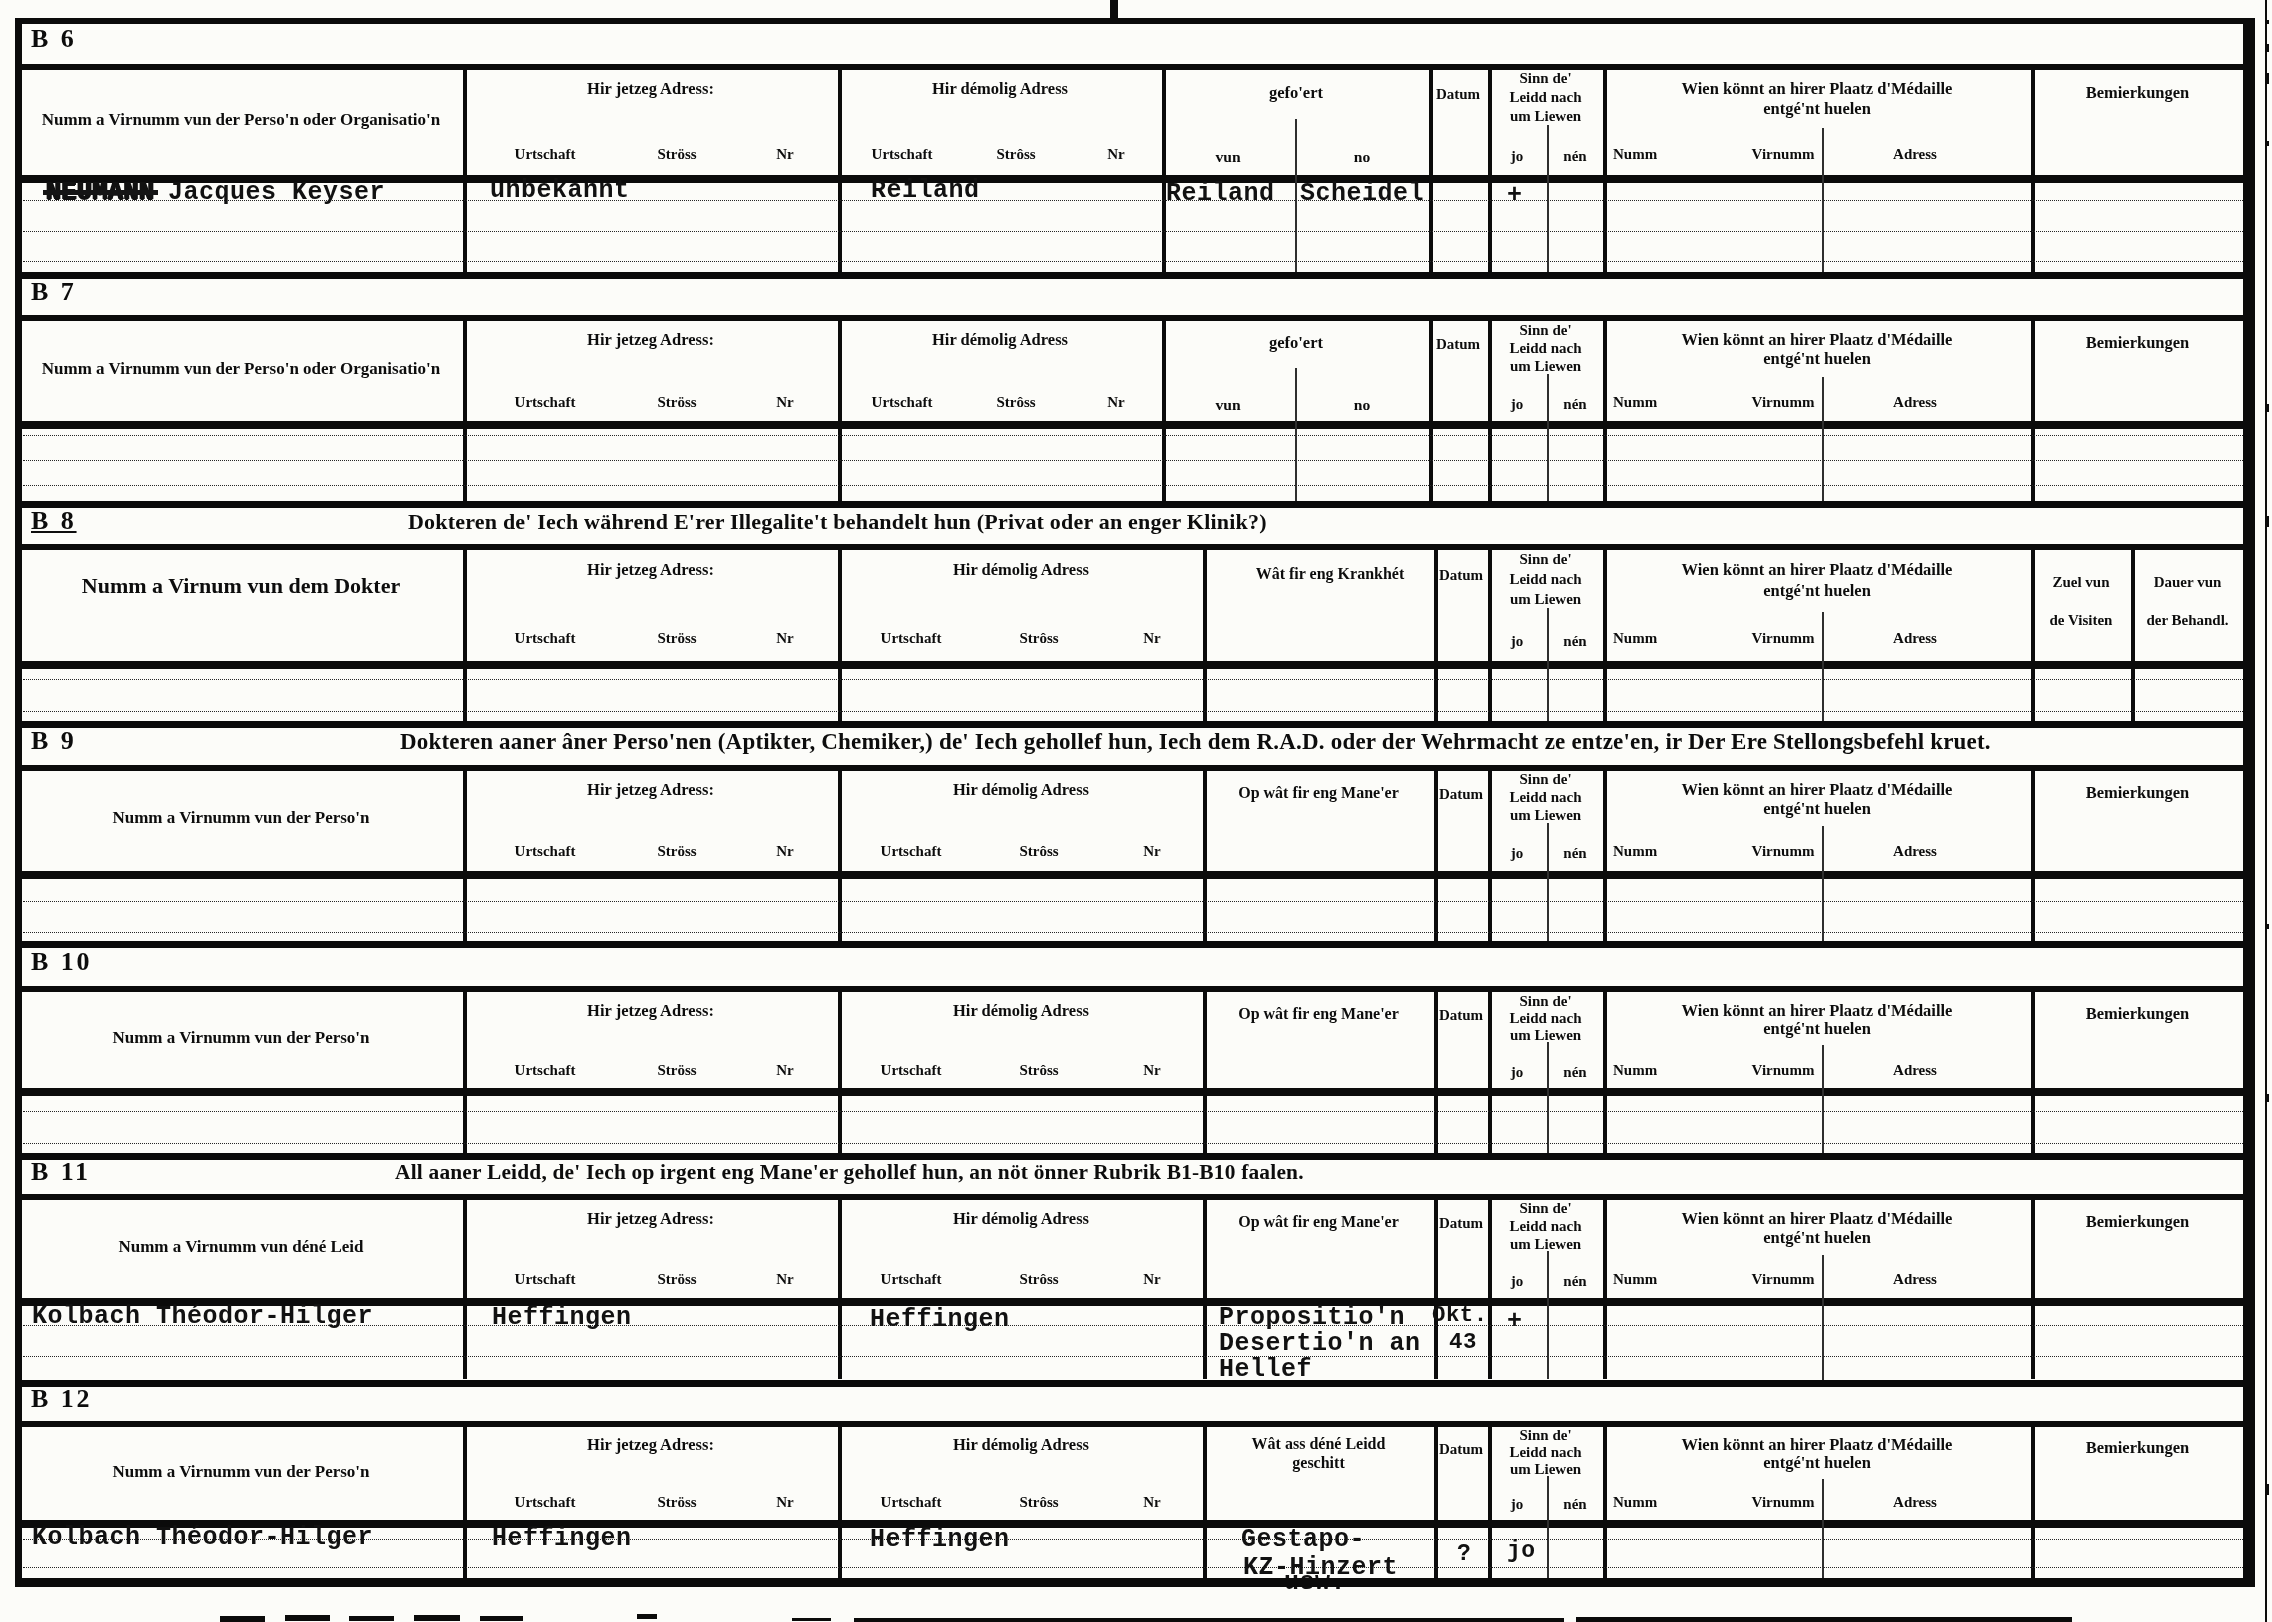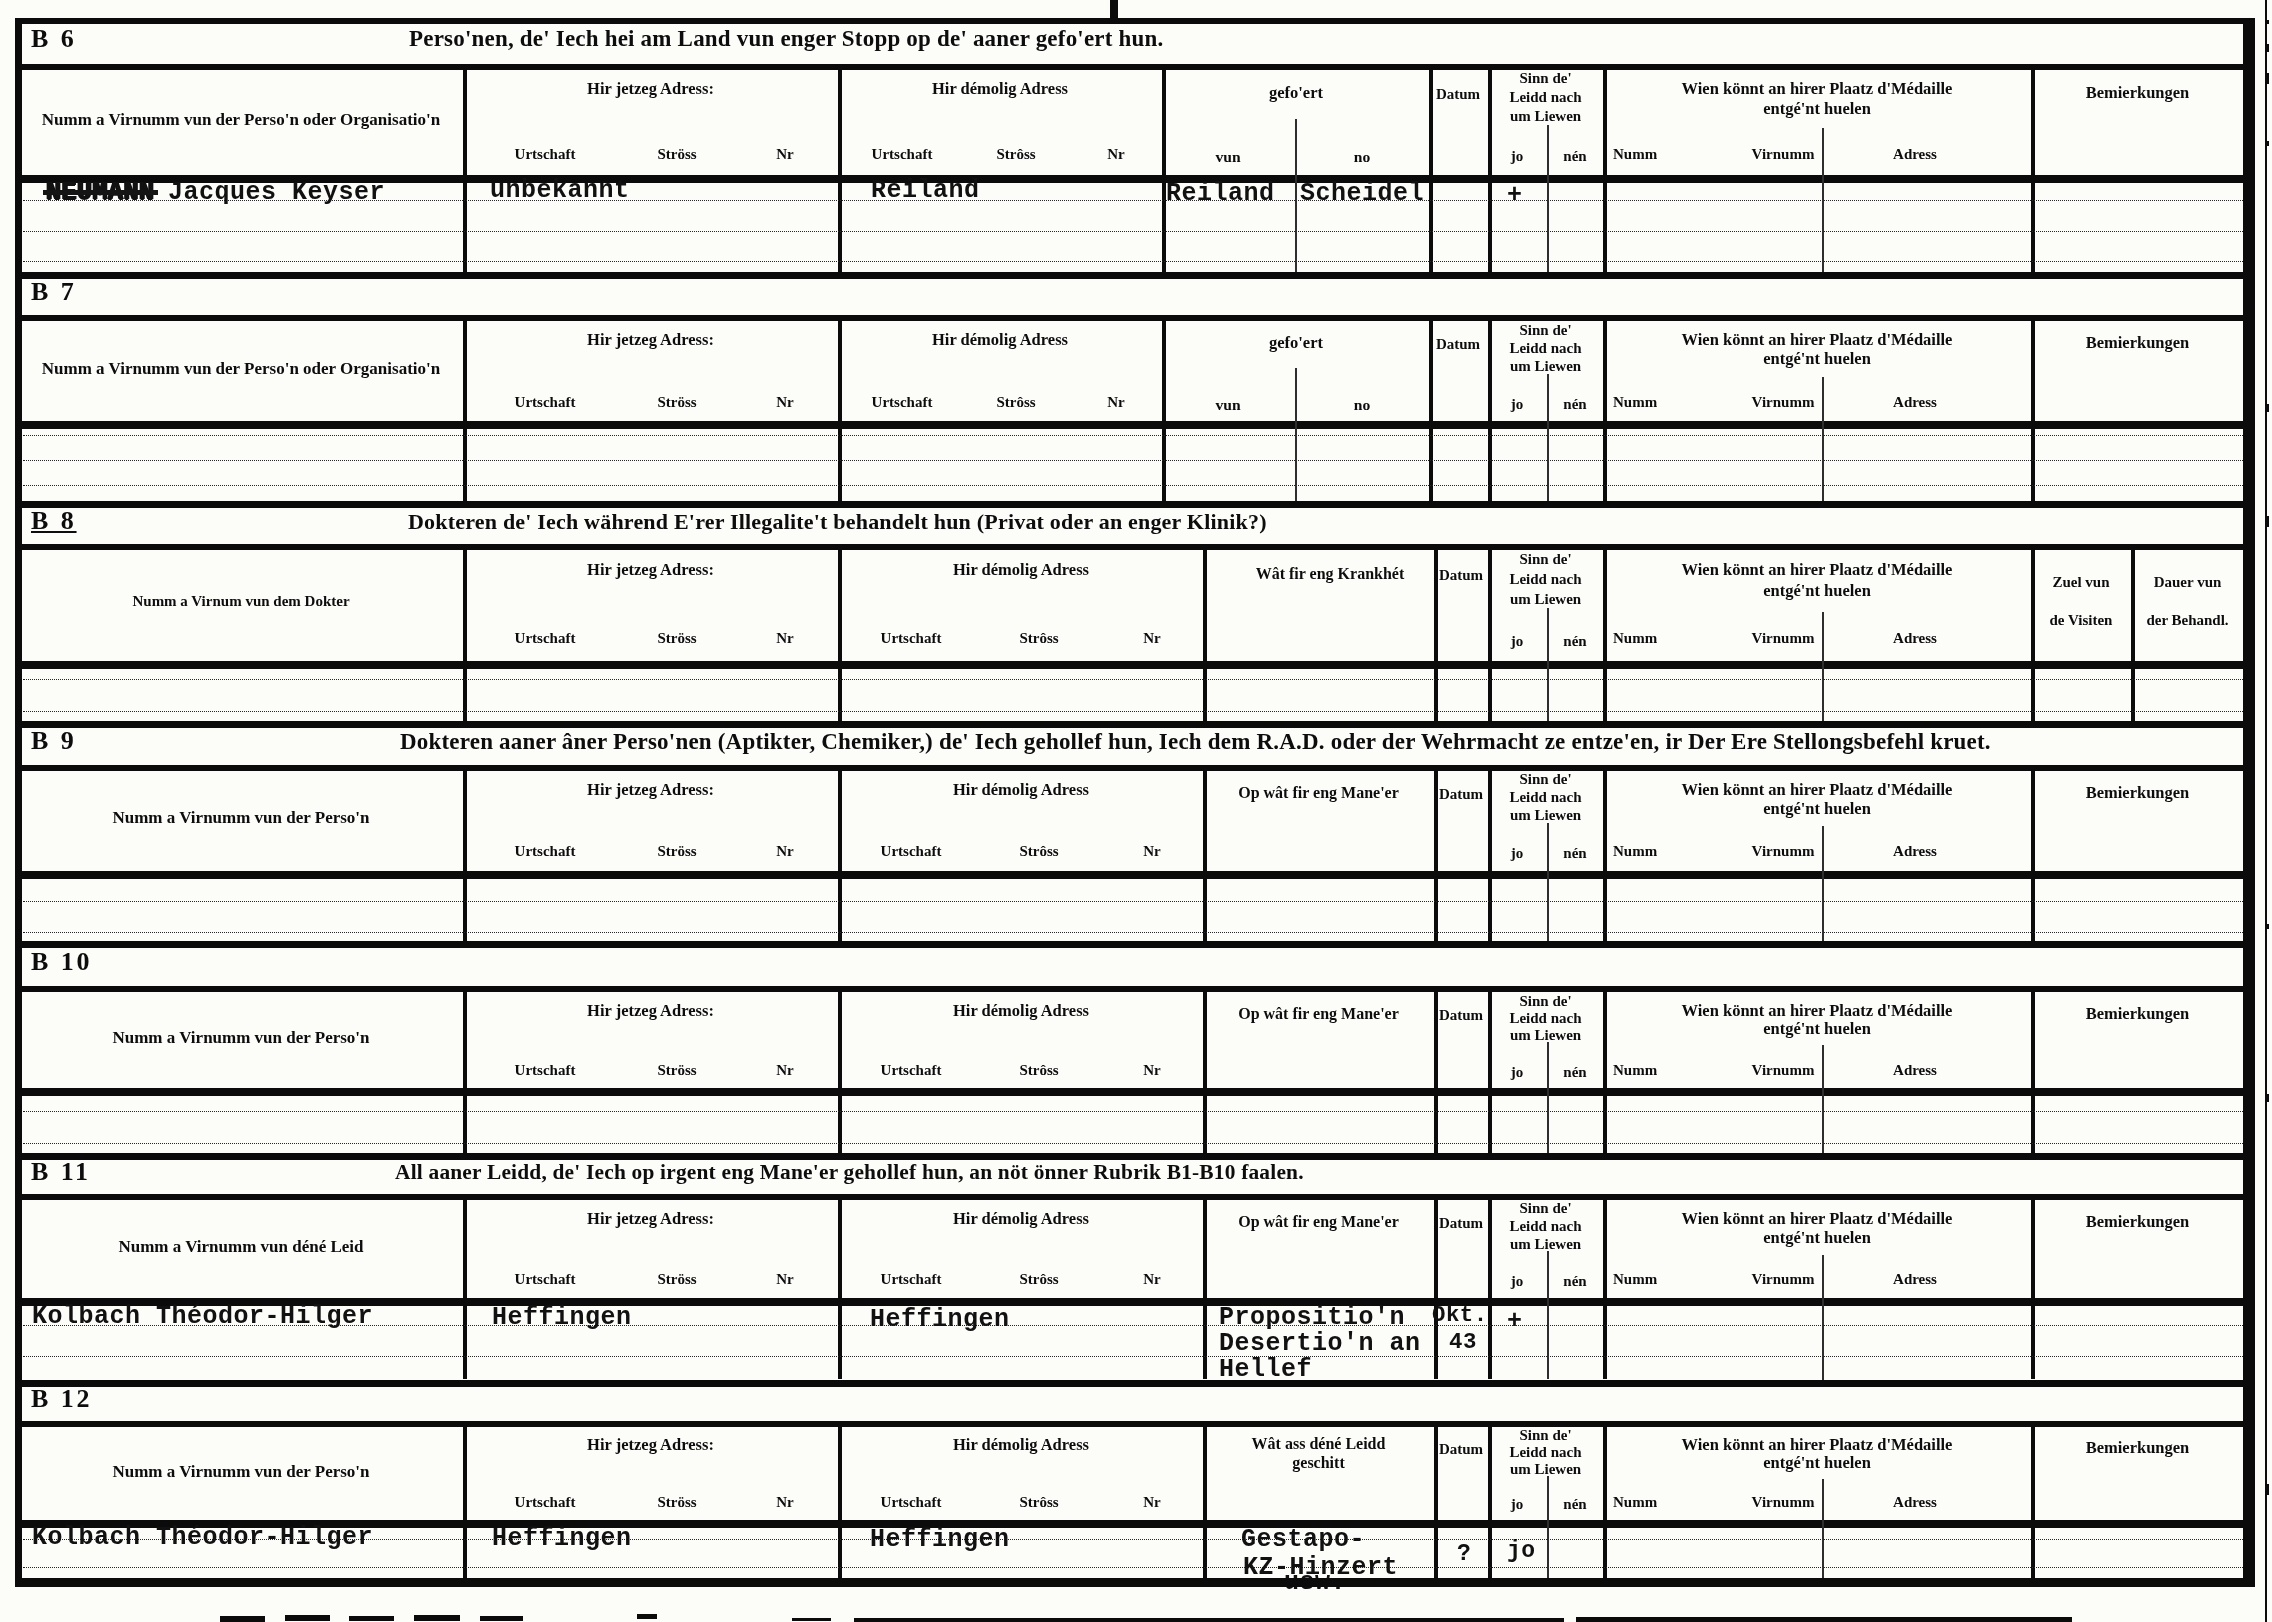--- a/index.html
+++ b/index.html
@@ -36,21 +36,20 @@
 
 <div id="page">
     <div class="vline" style="left: 14.6px; top: 17.5px; height: 1569px; width: 7.3px;"></div>
     <div class="hbar" style="left: 2243px; top: 17.5px; width: 11.7px; height: 1569px;"></div>
     <div class="artifact" style="left: 2265px; top: 0px; width: 1.5px; height: 1623px;"></div>
     <div class="artifact" style="left: 1110px; top: 0px; width: 7.8px; height: 24px;"></div>
     <div class="hbar" style="left: 14.6px; top: 17.5px; width: 2240px; height: 6.8px;"></div>
     <div class="hbar" style="left: 14.6px; top: 64px; width: 2240px; height: 5.8px;"></div>
     <div class="hbar" style="left: 14.6px; top: 175px; width: 2240px; height: 7.8px;"></div>
     <div class="code" style="left: 31px; top: 24px;">B 6</div>
-    <div class="title-text" style="left: 409px; top: 26px; font-size: 23px;">Perso'nen, de' Iech hei am Land vun enger Stopp op de' aaner gefo'ert hun.</div>
     <div class="vline" style="left: 463px; top: 64px; height: 209px;"></div>
     <div class="vline" style="left: 838px; top: 64px; height: 209px;"></div>
     <div class="vline" style="left: 1162px; top: 64px; height: 209px;"></div>
     <div class="vline" style="left: 1429px; top: 64px; height: 209px;"></div>
     <div class="vline" style="left: 1488px; top: 64px; height: 209px;"></div>
     <div class="vline" style="left: 1603px; top: 64px; height: 209px;"></div>
     <div class="vline" style="left: 2031px; top: 64px; height: 209px;"></div>
     <div class="dotted" style="left: 23px; top: 200px; width: 2220px;"></div>
     <div class="dotted" style="left: 23px; top: 231px; width: 2220px;"></div>
     <div class="dotted" style="left: 23px; top: 261px; width: 2220px;"></div>
@@ -137,21 +136,21 @@
     <div class="vline" style="left: 463px; top: 544px; height: 178px;"></div>
     <div class="vline" style="left: 838px; top: 544px; height: 178px;"></div>
     <div class="vline" style="left: 1203px; top: 544px; height: 178px;"></div>
     <div class="vline" style="left: 1434px; top: 544px; height: 178px;"></div>
     <div class="vline" style="left: 1488px; top: 544px; height: 178px;"></div>
     <div class="vline" style="left: 1603px; top: 544px; height: 178px;"></div>
     <div class="vline" style="left: 2031px; top: 544px; height: 178px;"></div>
     <div class="vline" style="left: 2131px; top: 544px; height: 178px;"></div>
     <div class="dotted" style="left: 23px; top: 679px; width: 2220px;"></div>
     <div class="dotted" style="left: 23px; top: 711px; width: 2220px;"></div>
-    <div class="hdr c" style="left: 24px; width: 434px; top: 593px; font-size: 15px;">Numm a Virnum vun dem Dokter</div>
+    <div class="hdr c" style="left: 24px; width: 434px; top: 574px; font-size: 22px;">Numm a Virnum vun dem Dokter</div>
     <div class="hdr c" style="left: 463px; width: 375px; top: 561px; font-size: 16.5px;">Hir jetzeg Adress:</div>
     <div class="hdr" style="left: 545px; top: 630px; transform: translateX(-50%); font-size: 15px;">Urtschaft</div>
     <div class="hdr" style="left: 677px; top: 630px; transform: translateX(-50%); font-size: 15px;">Ströss</div>
     <div class="hdr" style="left: 785px; top: 630px; transform: translateX(-50%); font-size: 15px;">Nr</div>
     <div class="hdr c" style="left: 838px; width: 366px; top: 561px; font-size: 16.5px;">Hir démolig Adress</div>
     <div class="hdr" style="left: 911px; top: 630px; transform: translateX(-50%); font-size: 15px;">Urtschaft</div>
     <div class="hdr" style="left: 1039px; top: 630px; transform: translateX(-50%); font-size: 15px;">Strôss</div>
     <div class="hdr" style="left: 1152px; top: 630px; transform: translateX(-50%); font-size: 15px;">Nr</div>
     <div class="hdr c" style="left: 1203px; width: 254px; top: 565px; font-size: 16px; font-family: Liberation Serif, serif;">Wât fir eng Krankhét</div>
     <div class="hdr c" style="left: 1434px; width: 54px; top: 567px; font-size: 15px;">Datum</div>

